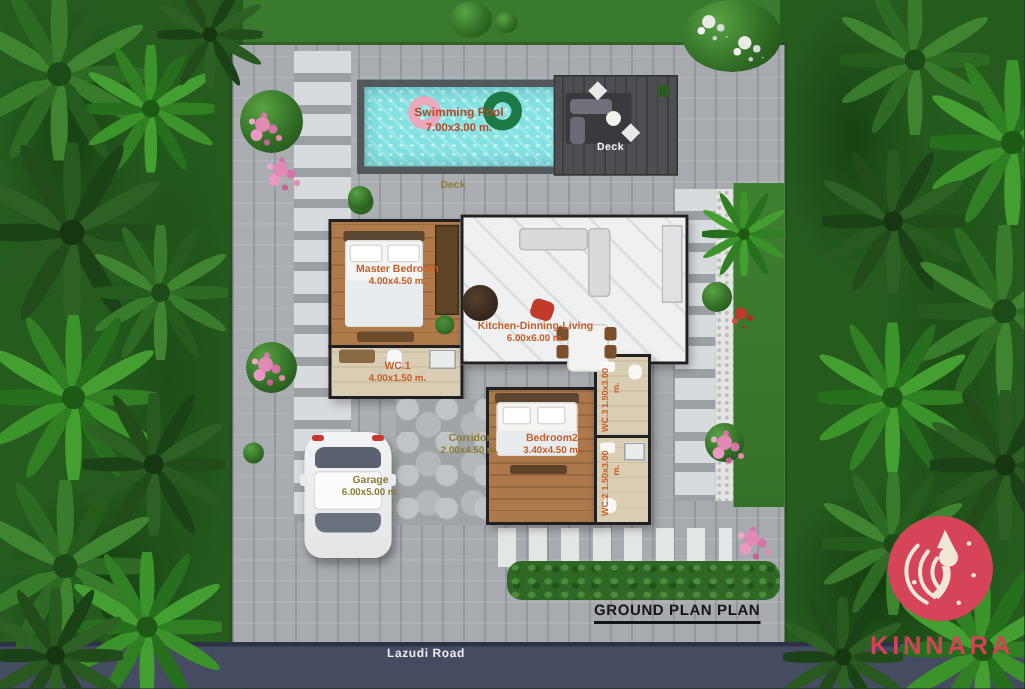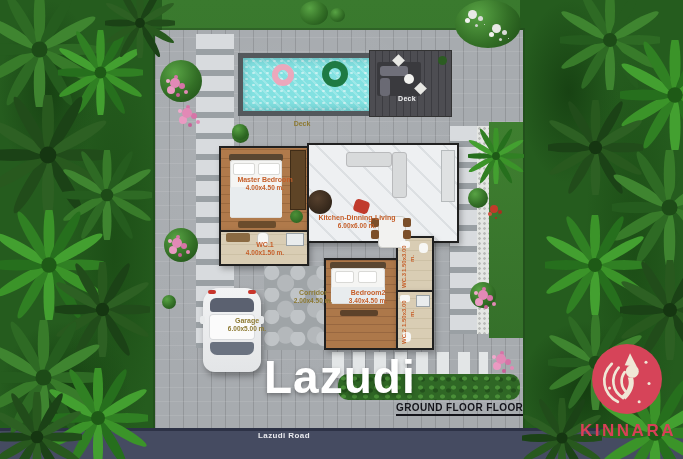--- a/index.html
+++ b/index.html
@@ -142,20 +142,24 @@
 
   <div class="abs slabs-v" style="left:196px;top:34px;width:38px;height:314px;"></div>
   <div class="abs slabs-v" style="left:450px;top:126px;width:27px;height:208px;"></div>
   <div class="abs pebbles" style="left:477px;top:126px;width:12px;height:208px;"></div>
   <div class="abs grass-pocket" style="left:489px;top:122px;width:34px;height:216px;"></div>
   <div class="abs slabs-h" style="left:332px;top:352px;width:156px;height:26px;"></div>
 
   <div id="pool" class="abs"></div>
   <div class="abs ring" style="left:272px;top:64px;width:22px;height:22px;border:6px solid #eba8bc;box-sizing:border-box;"></div>
   <div class="abs ring" style="left:322px;top:61px;width:26px;height:26px;border:7px solid #1e7a44;box-sizing:border-box;"></div>
+  <div class="abs lbl plabel" style="left:246px;top:70px;width:120px;">
+    <div>Swimming Pool</div>
+    <div class="dims">7.00x3.00 m.</div>
+  </div>
 
   <div id="deckTop" class="abs"></div>
   <div class="abs furn" style="left:377px;top:62px;width:44px;height:34px;background:#3a3a3e;border-radius:2px;"></div>
   <div class="abs furn" style="left:380px;top:66px;width:28px;height:10px;background:#70707a;border-radius:3px;"></div>
   <div class="abs furn" style="left:380px;top:78px;width:10px;height:18px;background:#6a6a74;border-radius:3px;"></div>
   <div class="abs furn" style="left:404px;top:74px;width:10px;height:10px;background:#f2f2ef;border-radius:50%;"></div>
   <div class="abs furn" style="left:394px;top:56px;width:9px;height:9px;background:#e8e8e4;transform:rotate(45deg);"></div>
   <div class="abs furn" style="left:416px;top:84px;width:9px;height:9px;background:#e8e8e4;transform:rotate(45deg);"></div>
   <div class="abs furn" style="left:438px;top:56px;width:9px;height:9px;background:#2c5c22;border-radius:50%;"></div>
   <div class="abs lbl whitelabel" style="left:391px;top:95px;width:32px;">
@@ -274,22 +278,21 @@
       <use href="#palmsym"></use>
     </svg>
   <div class="abs flowers-red" style="left:490px;top:205px;"></div>
   <div class="abs bush" style="left:468px;top:188px;width:20px;height:20px;"></div>
   <div class="abs bush" style="left:470px;top:282px;width:26px;height:26px;"></div>
   <div class="abs flowers-pink" style="left:478px;top:290px;"></div>
   <div class="abs hedge" style="left:338px;top:374px;width:182px;height:26px;"></div>
   <div class="abs flowers-pink" style="left:496px;top:354px;"></div>
   <div class="abs bush" style="left:232px;top:124px;width:16px;height:16px;"></div>
 
-  <div id="watermark" class="abs" style="left:264px;top:350px;">Lazudi</div>
-  <div id="planTitle" class="abs" style="left:396px;top:402px;">GROUND FLOOR FLOOR</div>
+  <div id="planTitle" class="abs" style="left:396px;top:402px;">GROUND PLAN PLAN</div>
 
   <div id="road" class="abs"></div>
   <div id="roadLabel" class="abs" style="left:250px;top:431px;width:68px;text-align:center;">Lazudi Road</div>
 
   <svg class="palm" viewBox="0 0 100 100" style="left:-18px;top:-8px;width:115px;height:115px;">
       <use href="#palmsym"></use>
     </svg>
   <svg class="palm palm-light" viewBox="0 0 100 100" style="left:58px;top:30px;width:85px;height:85px;">
       <use href="#palmsym"></use>
     </svg>

